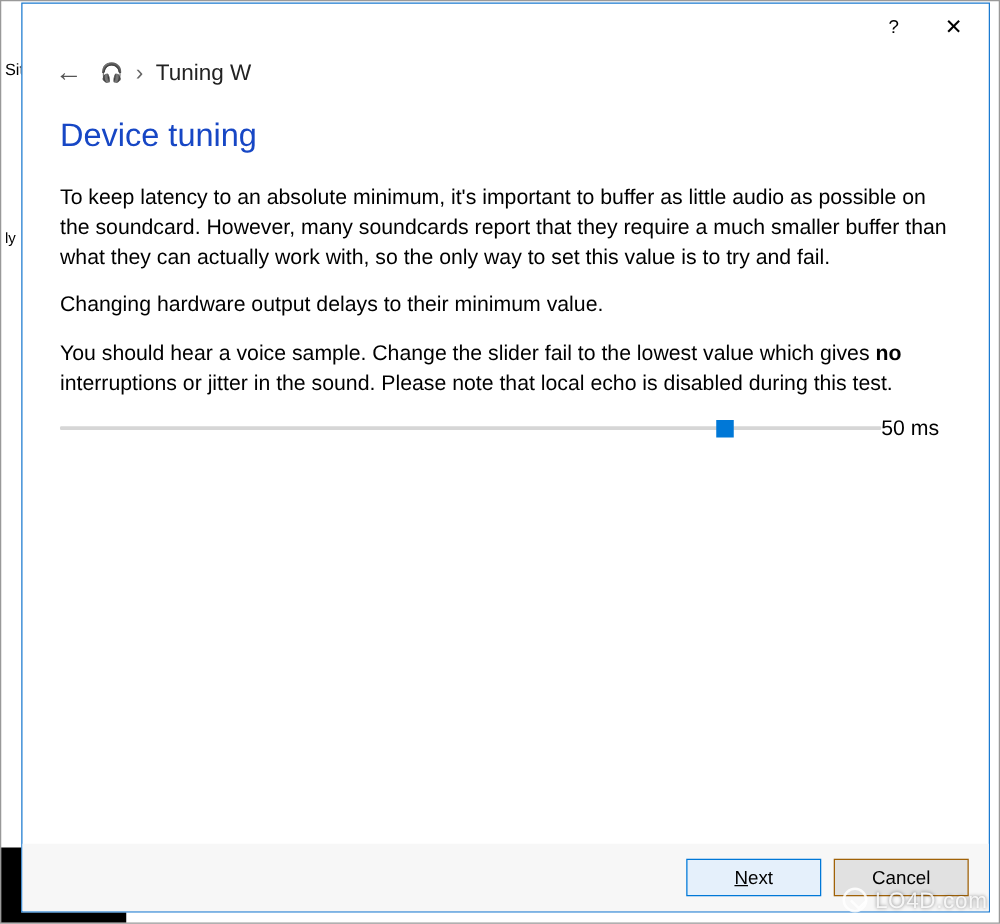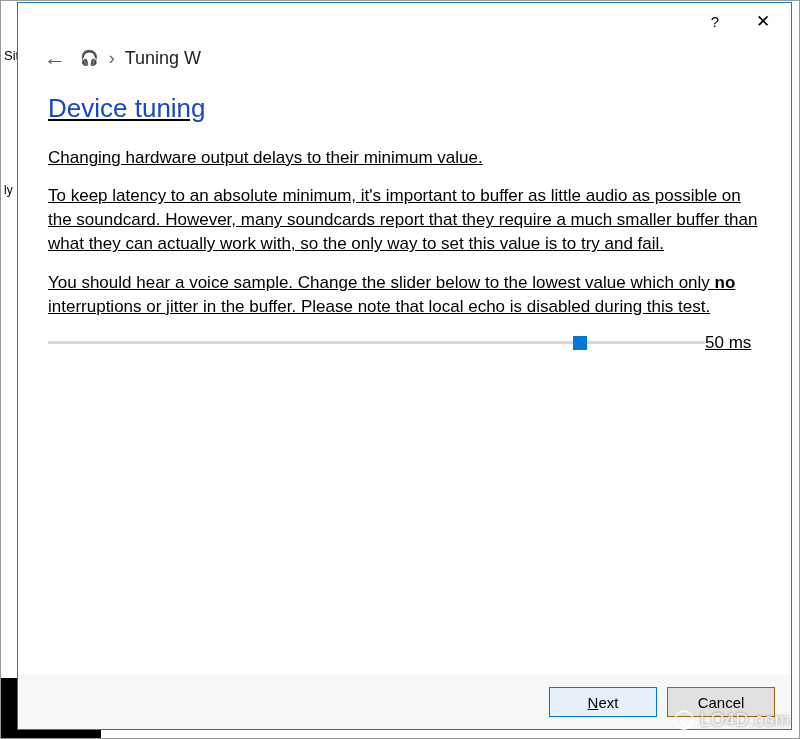--- a/index.html
+++ b/index.html
@@ -94,21 +94,20 @@
     .breadcrumb-icon {
       font-size: 15px;
       color: #444;
     }
     .breadcrumb-sep { color: #666; }
     .breadcrumb-text { white-space: nowrap; }
     .content {
       flex: 1;
       padding: 10px 30px 10px 30px;
       overflow: hidden;
-      text-decoration: underline;
     }
     .heading {
       color: #1747c5;
       font-size: 26px;
       font-weight: 400;
       margin-bottom: 22px;
     }
     .para {
       font-size: 17px;
       line-height: 1.42;
@@ -224,26 +223,26 @@
   <div class="breadcrumb-row">
     <span class="back-arrow">←</span>
     <span class="breadcrumb-icon">🎧</span>
     <span class="breadcrumb-sep">›</span>
     <span class="breadcrumb-text">Tuning W</span>
   </div>
 
   <div class="content">
     <h1 class="heading">Device tuning</h1>
 
+    <p class="para">To keep latency to an absolute minimum, it's important to buffer as little audio as possible on the soundcard. However, many soundcards report that they require a much smaller buffer than what they can actually work with, so the only way to set this value is to try and fail.</p>
+
     <p class="para">Changing hardware output delays to their minimum value.</p>
 
-    <p class="para">To keep latency to an absolute minimum, it's important to buffer as little audio as possible on the soundcard. However, many soundcards report that they require a much smaller buffer than what they can actually work with, so the only way to set this value is to try and fail.</p>
-
     <p class="para">
-      <span>You should hear a voice sample. Change the slider below to the lowest value which only </span><span class="bold">no</span><span> interruptions or jitter in the buffer. Please note that local echo is disabled during this test.</span>
+      <span>You should hear a voice sample. Change the slider fail to the lowest value which gives </span><span class="bold">no</span><span> interruptions or jitter in the sound. Please note that local echo is disabled during this test.</span>
     </p>
 
     <div class="slider-row">
       <div class="slider-wrap">
         <div class="slider-track"></div>
         <div class="slider-thumb"></div>
       </div>
       <span class="slider-value">50 ms</span>
     </div>
   </div>

